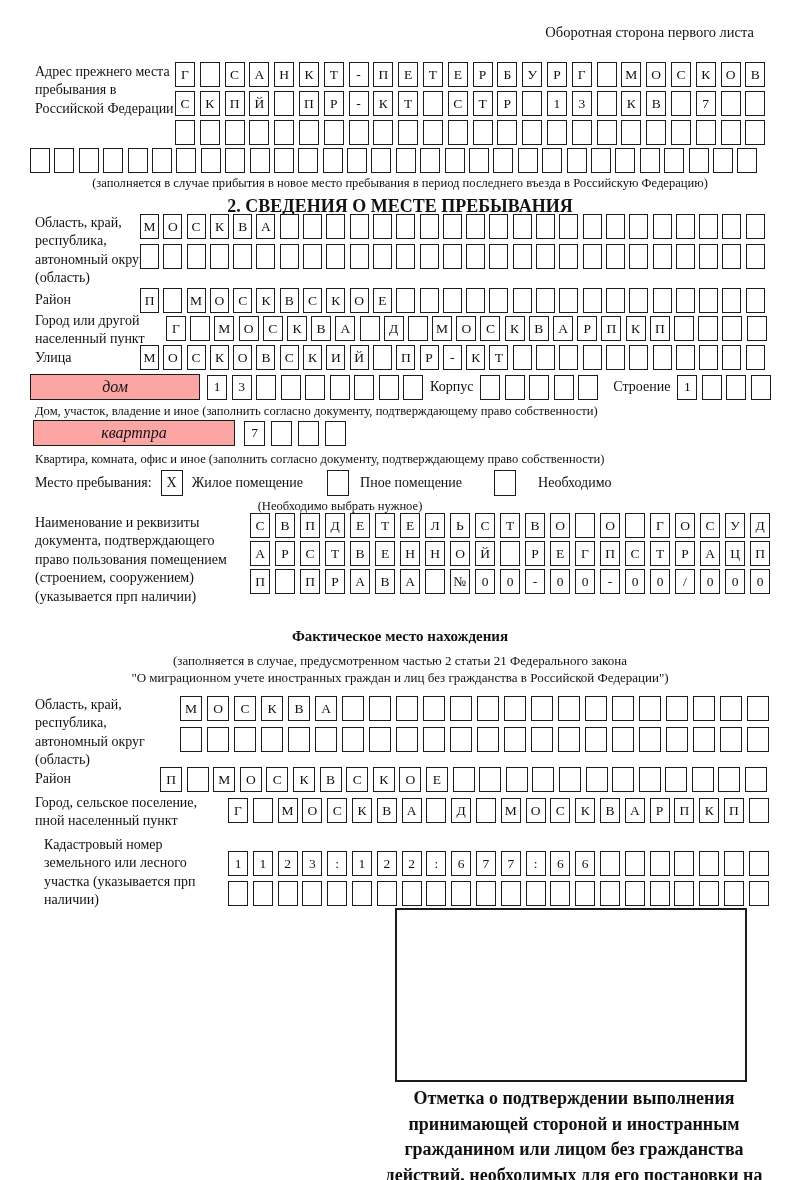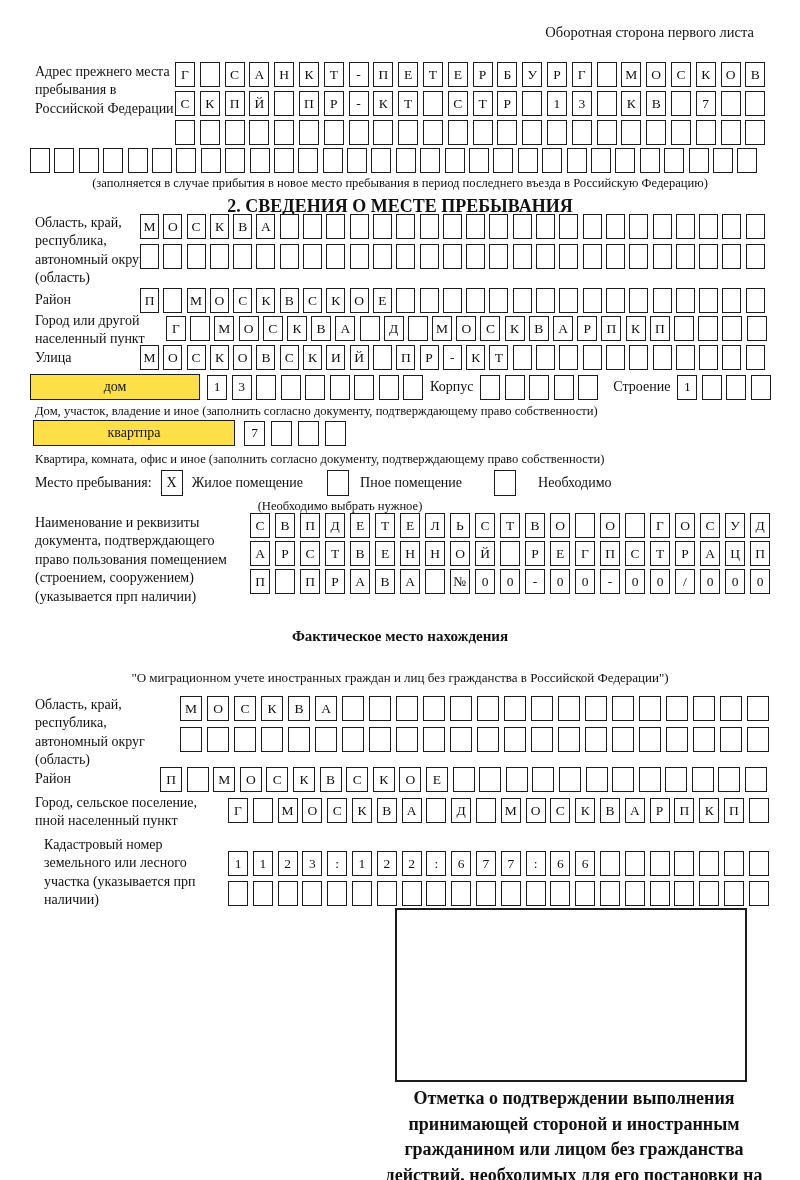--- a/index.html
+++ b/index.html
@@ -13,21 +13,21 @@
   .center{text-align:center;}
   .bold{font-weight:bold;}
   .cells{display:flex;gap:var(--g,5px);}
   .cell{
     flex:none;width:var(--w,18px);height:23px;border:1.6px solid #1c1c1c;
     display:flex;align-items:center;justify-content:center;
     font-size:13.5px;background:#fff;
   }
   .rect{
     border:1.6px solid #1c1c1c;height:24px;display:flex;align-items:center;
-    justify-content:center;font-size:14px;flex:none;background:#fde047;
+    justify-content:center;font-size:16px;flex:none;background:#fca5a5;font-style:italic;
   }
   .hrow{display:flex;align-items:center;}
   .hrow .txt{font-size:14px;white-space:nowrap;}
   .chk{
     flex:none;width:20px;height:24px;border:1.6px solid #1c1c1c;
     display:flex;align-items:center;justify-content:center;font-size:14px;background:#fff;
   }
   .stamp{border:2px solid #1c1c1c;background:#fff;}
 </style>
 </head>
@@ -423,20 +423,21 @@
       <span class="cell">-</span>
       <span class="cell">0</span>
       <span class="cell">0</span>
       <span class="cell">/</span>
       <span class="cell">0</span>
       <span class="cell">0</span>
       <span class="cell">0</span>
     </div>
 
   <div class="abs bold center" style="left:0;top:628px;width:800px;font-size:15px;">Фактическое место нахождения</div>
+  <div class="abs cap center" style="left:0;top:653px;width:800px;font-size:13px;">(заполняется в случае, предусмотренном частью 2 статьи 21 Федерального закона</div>
   <div class="abs cap center" style="left:0;top:670px;width:800px;font-size:13px;">"О миграционном учете иностранных граждан и лиц без гражданства в Российской Федерации")</div>
 
   <div class="abs lbl" style="left:35px;top:696px;width:135px;">Область, край, республика, автономный округ (область)</div>
   <div class="abs cells" style="left:180px;top:696px;--w:20px;--g:5px;">
       <span class="cell">М</span>
       <span class="cell">О</span>
       <span class="cell">С</span>
       <span class="cell">К</span>
       <span class="cell">В</span>
       <span class="cell">А</span>

